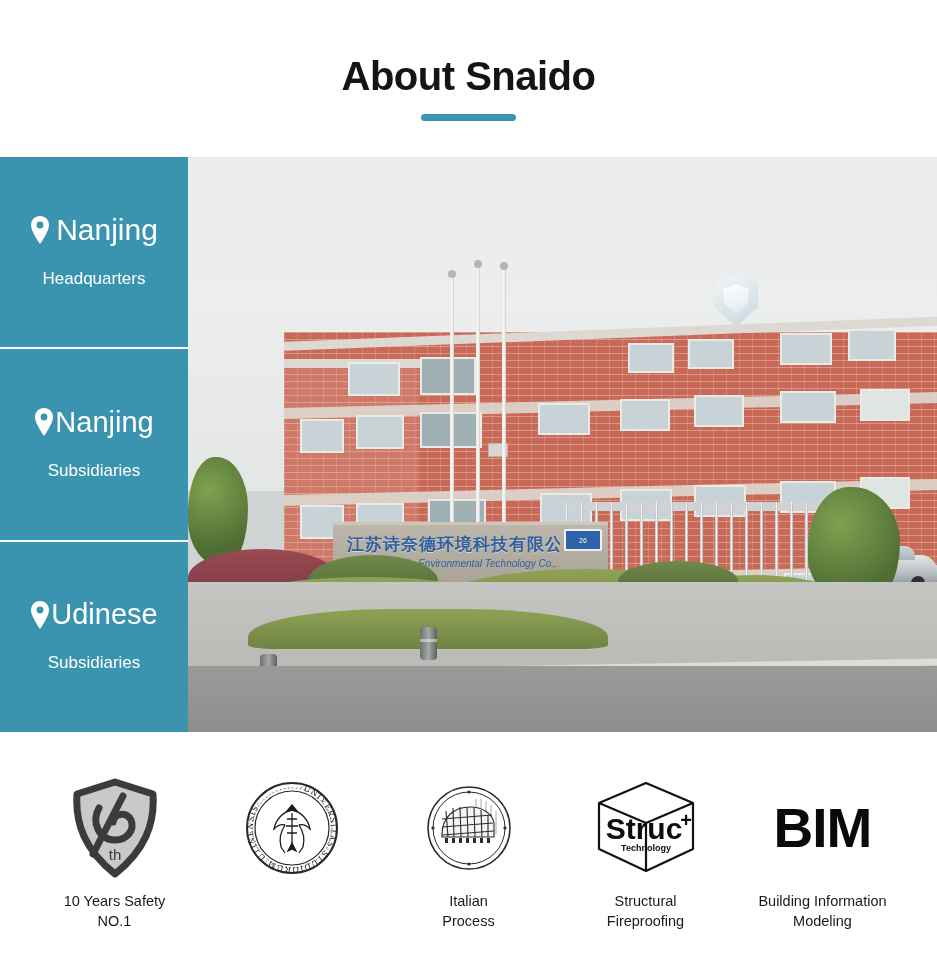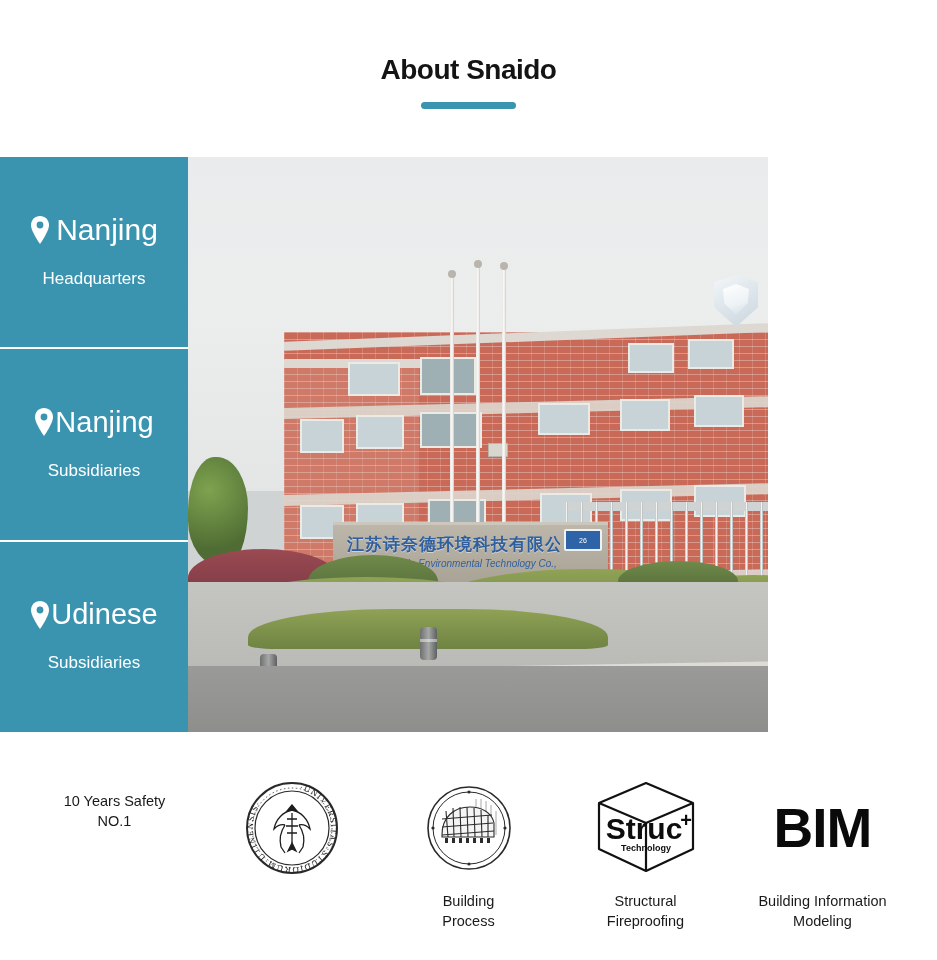--- a/index.html
+++ b/index.html
@@ -8,30 +8,30 @@
     background:#ffffff;
     font-family:"Liberation Sans", sans-serif;
     overflow:hidden;
   }
   .page { position:relative; width:937px; height:960px; background:#fff; }
 
   
   .header { height:157px; display:flex; flex-direction:column; align-items:center; justify-content:flex-start; }
   .page-title {
     margin-top:56px;
-    font-size:28px; font-weight:bold; color:#141414;
+    font-size:40px; font-weight:bold; color:#141414;
     letter-spacing:-0.5px; line-height:1;
   }
   .title-underline {
     margin-top:18px;
     width:95px; height:7px; border-radius:4px; background:#3a94b0;
   }
 
   
-  .hero { position:relative; height:575px; width:768px; display:flex; }
+  .hero { position:relative; height:575px; width:937px; display:flex; }
 
   
   .locations { width:188px; height:575px; display:flex; flex-direction:column; flex:0 0 188px; }
   .loc-card {
     flex:1 1 0; background:#3a94b0; color:#fff;
     display:flex; flex-direction:column; align-items:center; justify-content:center;
     border-bottom:2px solid #ffffff; position:relative;
   }
   .loc-card:last-child { border-bottom:none; }
   .loc-title { display:flex; align-items:center; justify-content:center; gap:6px; line-height:1; }
@@ -335,20 +335,28 @@
       <div class="bollard" style="left:72px; top:497px;"></div>
       <div class="bollard" style="left:232px; top:470px;"></div>
       <div class="curb"></div>
       <div class="road"></div>
     </div>
   </div>
 
   <div class="certs">
 
     <div class="cert">
+      <div class="cert-mark">
+        <svg width="92" height="100" viewBox="0 0 92 100" aria-hidden="true">
+          <path d="M46 4 L84 16 C86 46 76 72 46 96 C16 72 6 46 8 16 Z" fill="#c9c9c9" stroke="#3b3b3b" stroke-width="7" stroke-linejoin="round"></path>
+          <path d="M24 76 L54 18" stroke="#3b3b3b" stroke-width="7" fill="none" stroke-linecap="round"></path>
+          <path d="M30 30 C22 44 30 62 46 62 C58 62 66 52 62 42 C58 34 46 34 44 44" stroke="#3b3b3b" stroke-width="7" fill="none" stroke-linecap="round"></path>
+          <text x="46" y="82" text-anchor="middle" font-family="Liberation Sans, sans-serif" font-size="15" fill="#3b3b3b">th</text>
+        </svg>
+      </div>
       <div class="cert-label">10 Years Safety
 NO.1</div>
     </div>
 
     <div class="cert">
       <div class="cert-mark">
         <svg width="98" height="98" viewBox="0 0 98 98" aria-hidden="true">
           <circle cx="49" cy="49" r="45" fill="#fff" stroke="#2a2a2a" stroke-width="2"></circle>
           <circle cx="49" cy="49" r="37" fill="#fff" stroke="#2a2a2a" stroke-width="1.2"></circle>
           <circle cx="49" cy="49" r="40" fill="none" stroke="#2a2a2a" stroke-width="0.8" stroke-dasharray="1.5 2.5"></circle>
@@ -395,21 +403,21 @@
             <rect x="47" y="53" width="3" height="5"></rect>
               <rect x="54" y="53" width="3" height="5"></rect>
             <rect x="61" y="53" width="3" height="5"></rect>
           </g>
           <path id="colText" d="M43,74 a31,31 0 0,0 0.1,0" fill="none"></path>
           <text font-family="Liberation Serif, serif" font-size="5" fill="#2b2b2b" letter-spacing="0.4">
             <textPath href="#colText" startOffset="0%">Italian Manufacturing Process</textPath>
           </text>
         </svg>
       </div>
-      <div class="cert-label">Building
+      <div class="cert-label">Italian
 Process</div>
     </div>
 
     <div class="cert">
       <div class="cert-mark">
         <svg width="110" height="102" viewBox="0 0 110 102" aria-hidden="true">
           <g fill="none" stroke="#111" stroke-width="2.2" stroke-linejoin="round">
             <path d="M8 26 L55 6 L102 26 L102 72 L55 94 L8 72 Z"></path>
             <path d="M8 26 L55 46 L102 26"></path>
             <path d="M55 46 L55 94"></path>

